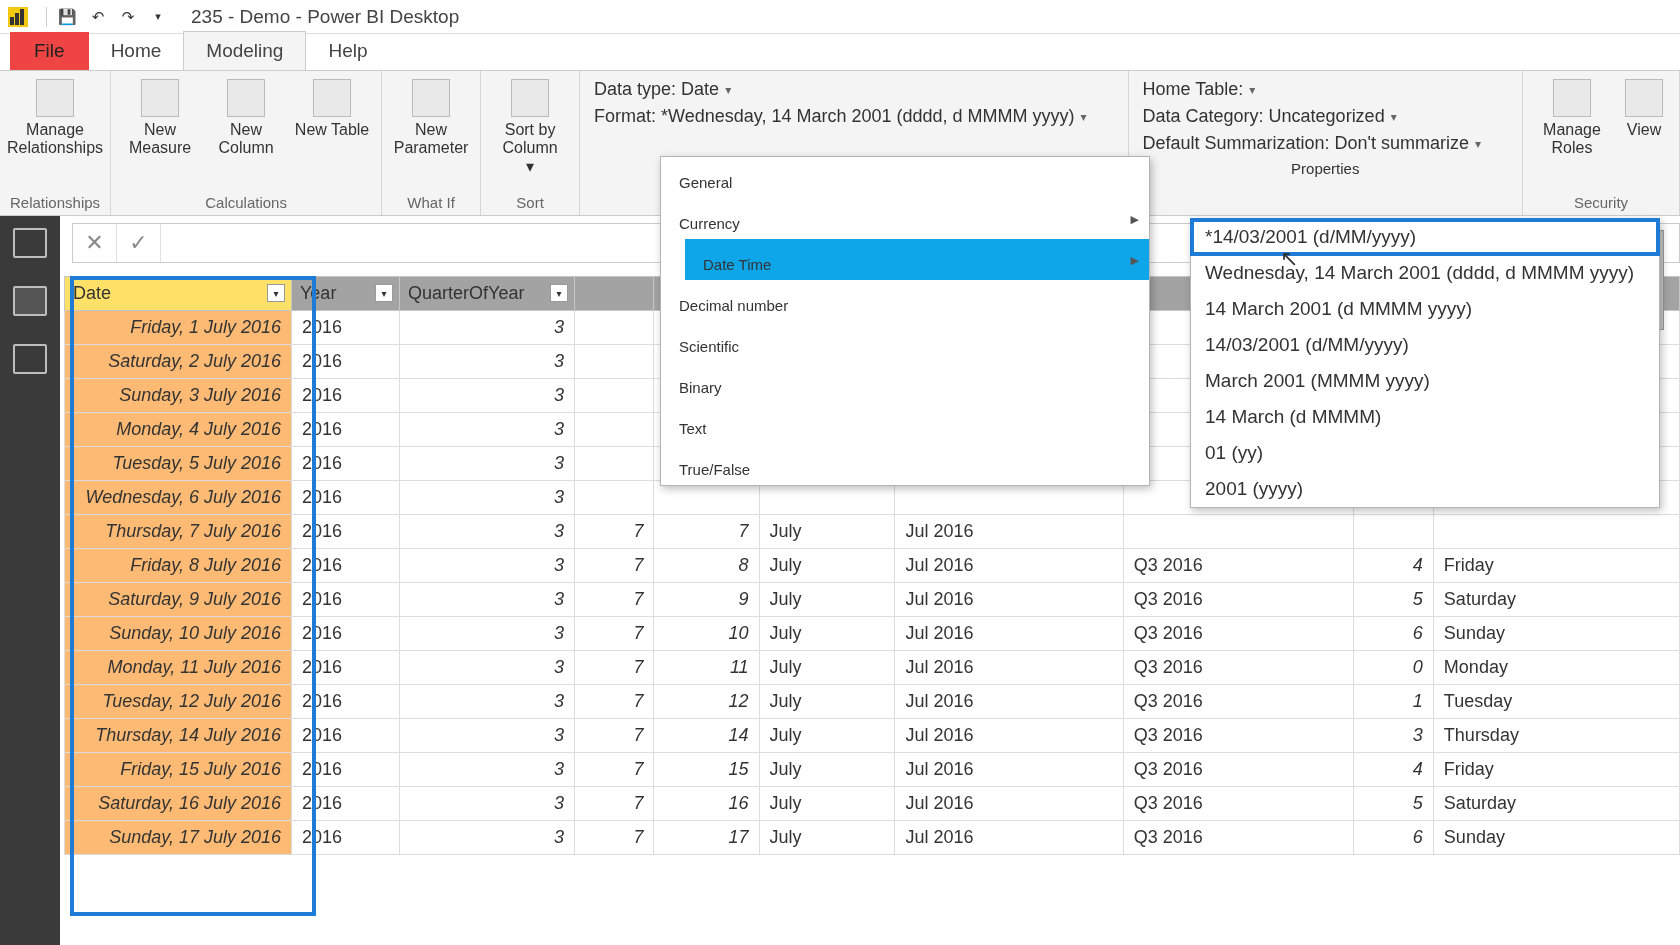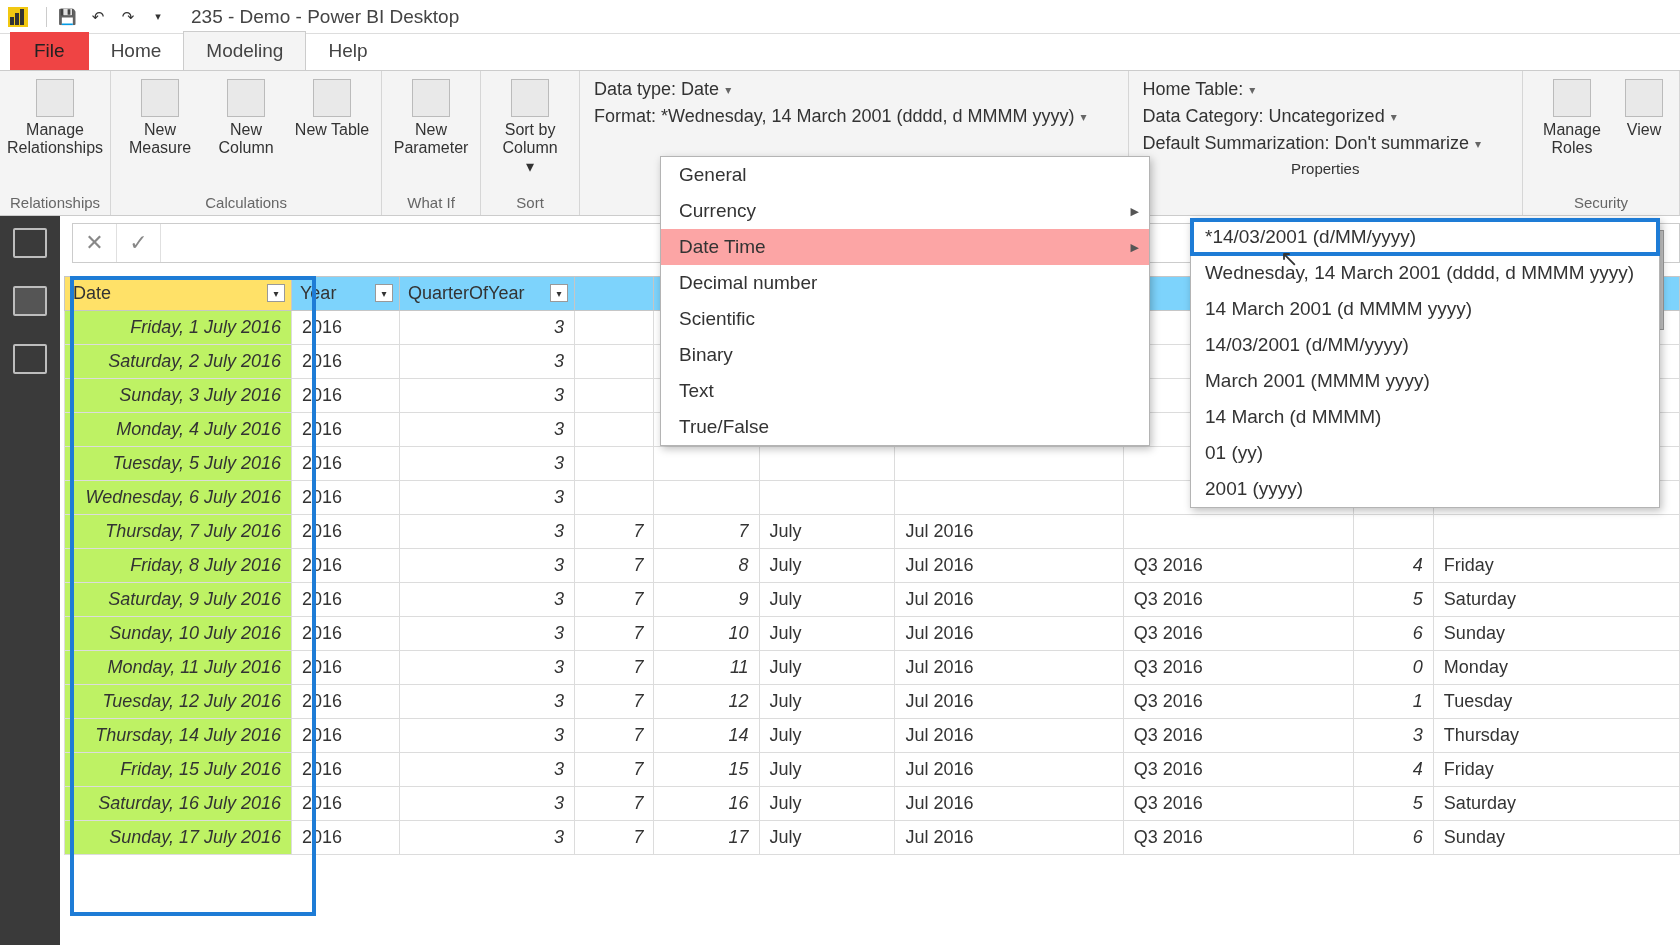--- a/index.html
+++ b/index.html
@@ -37,32 +37,32 @@
 .leftrail .lricon { width: 34px; height: 30px; border: 2px solid #bdbdbd; border-radius: 2px; cursor: pointer; position: relative; }
 
 
 .formula-bar { position: absolute; top: 223px; left: 72px; right: 0; height: 40px; display: flex; align-items: center; background: #fff; border: 1px solid #ccc; }
 .formula-bar .fbtn { width: 44px; height: 100%; display: flex; align-items: center; justify-content: center; font-size: 22px; color: #888; border-right: 1px solid #e0e0e0; cursor: pointer; }
 .formula-bar .ftxt { flex: 1; padding: 0 10px; }
 
 
 .grid-wrap { position: absolute; top: 276px; left: 64px; right: 0; bottom: 0; overflow: hidden; background: #fff; }
 table.grid { border-collapse: collapse; width: 100%; font-size: 18px; }
-table.grid th { background: #7dd3fc; border: 1px solid #c6c6c6; padding: 4px 8px; font-weight: normal; text-align: left; position: relative; height: 34px; }
+table.grid th { background: #a3a3a3; border: 1px solid #c6c6c6; padding: 4px 8px; font-weight: normal; text-align: left; position: relative; height: 34px; }
 table.grid th .hcaret { position: absolute; right: 6px; top: 7px; width: 18px; height: 18px; border: 1px solid #999; background: #fff; font-size: 10px; display: flex; align-items: center; justify-content: center; }
 table.grid td { border: 1px solid #dcdcdc; padding: 4px 10px; height: 34px; white-space: nowrap; }
 table.grid td.r { text-align: right; font-style: italic; }
 table.grid th.sel { background: #ffe168; }
-table.grid td.colsel { background: #bef264; }
+table.grid td.colsel { background: #fdba74; }
 .sel-border { position: absolute; border: 4px solid #1e7cd6; pointer-events: none; }
 
 
 .menu { position: absolute; background: #fff; border: 1px solid #b4b4b4; box-shadow: 2px 3px 8px rgba(0,0,0,0.25); z-index: 50; }
-.menu .mitem { padding: 7px 30px 7px 18px; font-size: 19px; cursor: pointer; position: relative; white-space: nowrap; }
-.menu .mitem:hover, .menu .mitem.hov { background: #fca5a5; }
+.menu .mitem { padding: 17px 30px 7px 18px; font-size: 15px; cursor: pointer; position: relative; white-space: nowrap; }
+.menu .mitem:hover, .menu .mitem.hov { background: #0ea5e9; margin-left: 24px; }
 .menu .mitem.sub::after { content: "▶"; position: absolute; right: 10px; font-size: 11px; color: #555; top: 50%; transform: translateY(-50%); }
 
 .menu2 { position: absolute; background: #fff; border: 1px solid #b4b4b4; box-shadow: 2px 3px 8px rgba(0,0,0,0.25); z-index: 60; width: 470px; }
 .menu2 .m2item { padding: 7px 14px; font-size: 19px; cursor: pointer; white-space: nowrap; }
 .menu2 .m2item.sel { background: #fff; outline: 4px solid #1e7cd6; outline-offset: -3px; }
 
 .cursor { position: absolute; z-index: 200; font-size: 22px; pointer-events: none; }
 .scroll-thumb { position: absolute; right: 2px; width: 14px; background: #c7c7c7; border: 1px solid #9a9a9a; }
 </style>
 </head>

